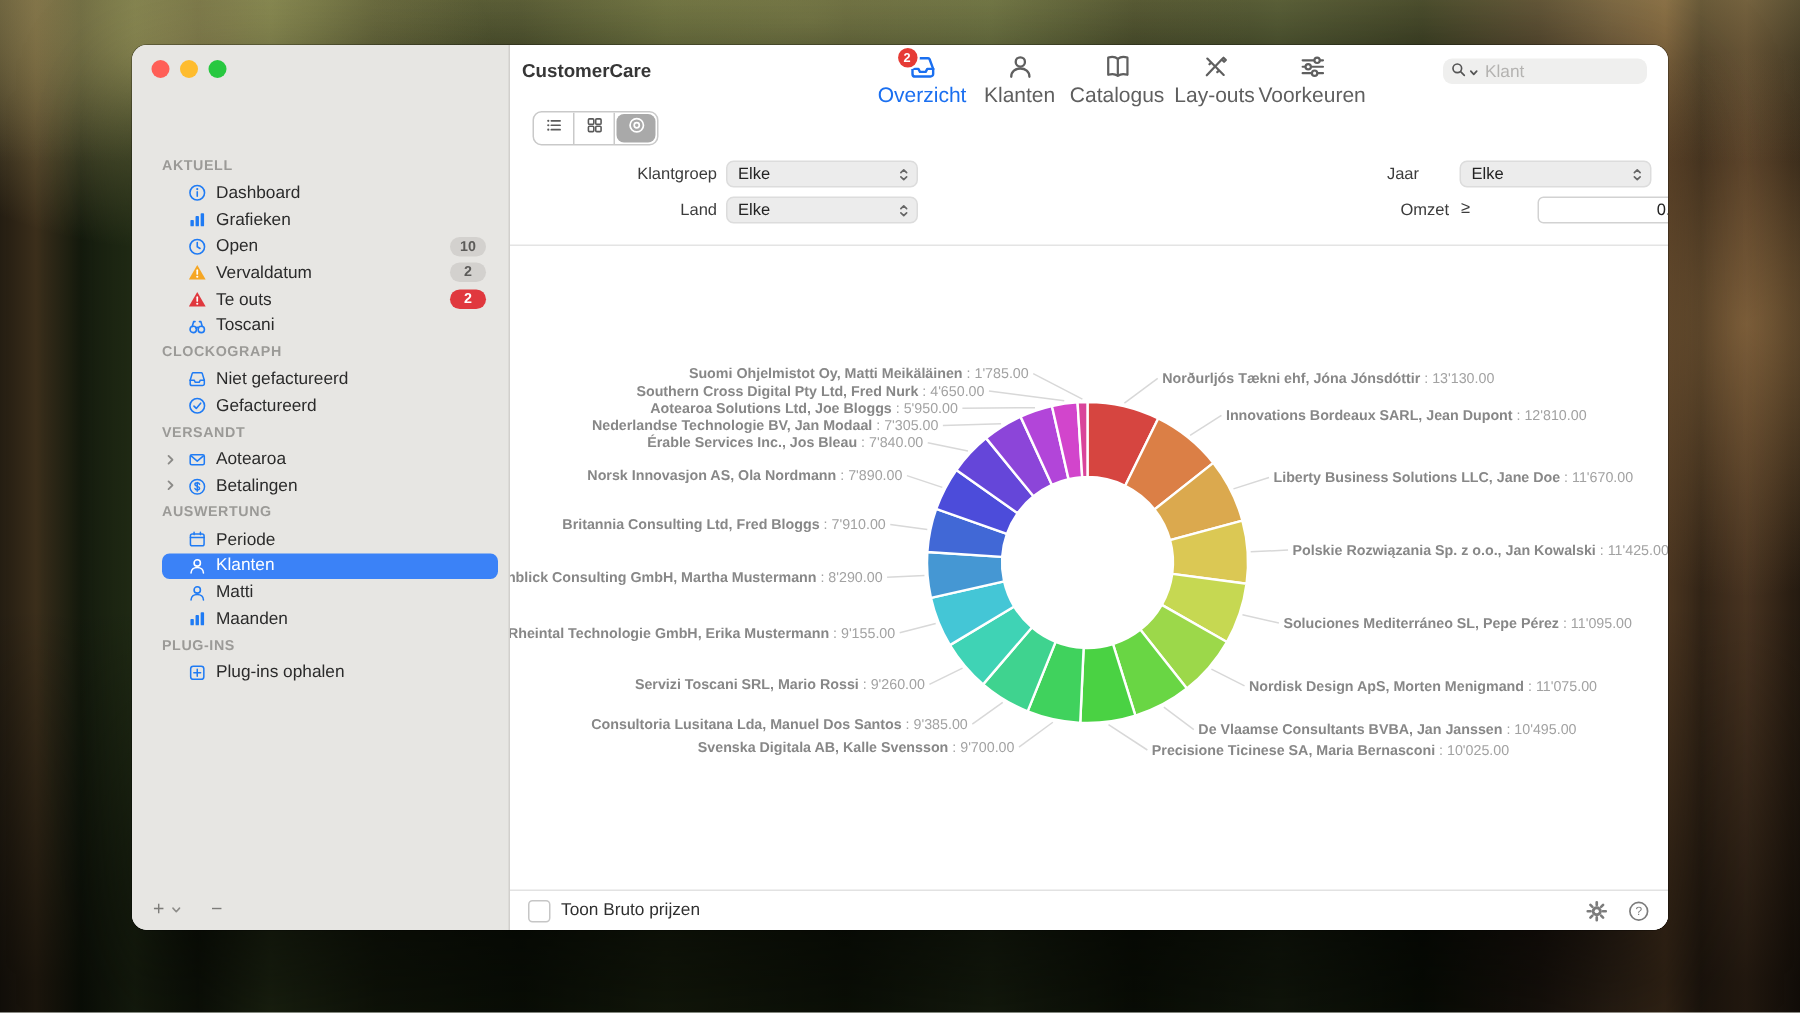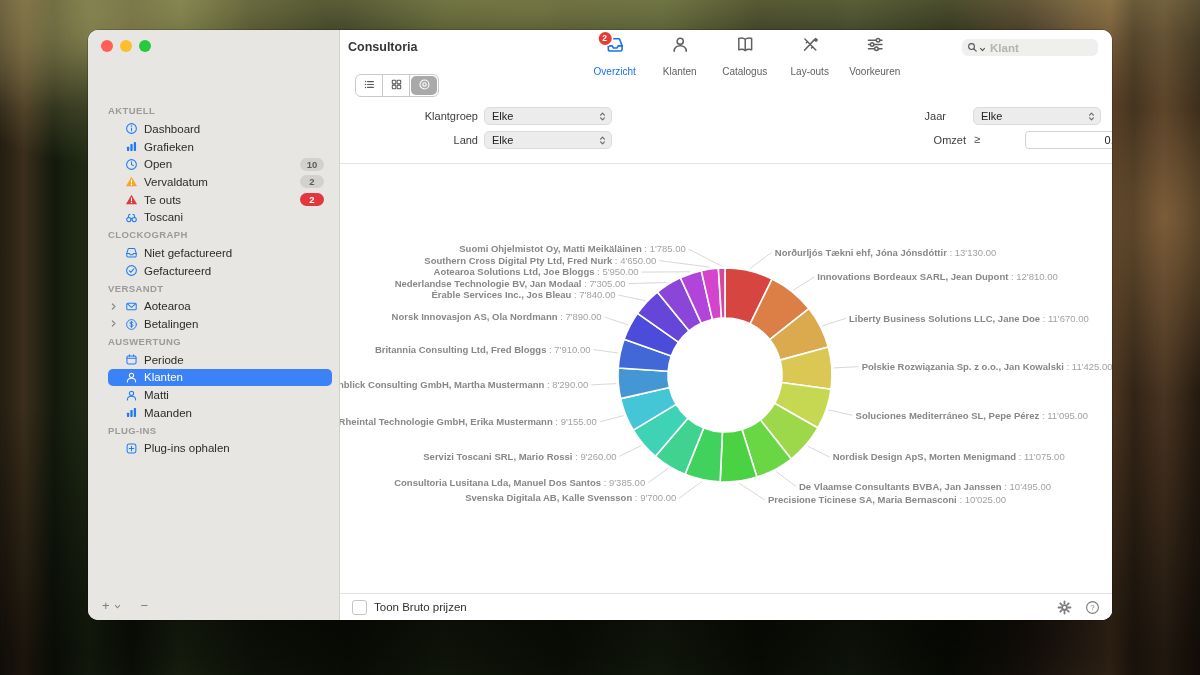--- a/index.html
+++ b/index.html
@@ -44,29 +44,29 @@
   .sb-footer .chev{color:#8d8c89;margin-right:16px;}
   .sb-footer .chev svg{width:7px;height:7px;}
   
   .content{position:relative;flex:1;background:#fff;}
   .win-title{position:absolute;left:8px;top:10px;font-size:12.5px;font-weight:700;color:#363636;}
   .toolbar-center{position:absolute;left:50%;top:5px;transform:translateX(-44%);display:flex;gap:13px;}
   .tb-item{display:flex;flex-direction:column;align-items:center;width:52px;color:#5f5f5f;cursor:default;}
   .tb-item.active{color:#1a6ff0;}
   .tb-icon{position:relative;width:21px;height:19px;display:flex;align-items:center;justify-content:center;}
   .tb-icon svg{width:19px;height:19px;}
-  .tb-label{font-size:10px;margin-top:12px;white-space:nowrap;}
+  .tb-label{font-size:14px;margin-top:1px;white-space:nowrap;}
   .tb-badge{position:absolute;left:-6px;top:-3px;min-width:13px;height:13px;line-height:13px;border-radius:7px;background:#e63b35;
     color:#fff;font-size:8.5px;font-weight:700;text-align:center;box-shadow:0 0 0 1.5px #fff;}
   .search-field{position:absolute;right:14px;top:9px;width:126px;height:17px;background:#efefee;border-radius:6px;
     display:flex;align-items:center;padding:0 5px;color:#8a8a8a;}
   .search-field svg{width:11px;height:11px;flex:0 0 11px;color:#555;}
   .search-field .sf-chev svg{width:7px;height:7px;margin-left:1px;color:#555;}
   .search-field input{border:none;background:transparent;outline:none;flex:1;min-width:0;font-size:11.5px;color:#333;
-    font-family:inherit;padding:0 0 0 4px;font-weight:bold;}
+    font-family:inherit;padding:0 0 0 4px;}
   .search-field input::placeholder{color:#b4b3b1;}
   
   .segmented{position:absolute;left:15px;top:44px;display:flex;height:21px;border:1px solid #c9c9c9;border-radius:6px;overflow:hidden;background:#fff;}
   .seg-cell{width:26px;display:flex;align-items:center;justify-content:center;color:#5a5a5a;border-right:1px solid #c9c9c9;}
   .seg-cell:last-child{border-right:none;}
   .seg-cell svg{width:13px;height:13px;}
   .seg-cell.selected{background:#a9a9a9;color:#fff;border-radius:5px;margin:1px;}
   
   .filters{position:absolute;left:0;top:70px;right:0;height:62px;font-size:11px;color:#3c3c3c;}
   .f-label{position:absolute;text-align:right;width:120px;line-height:18px;}
@@ -268,21 +268,21 @@
         <span class="chev">
           <svg viewBox="0 0 16 16" fill="none" stroke="currentColor" stroke-width="2.4" stroke-linecap="round" stroke-linejoin="round">
               <path d="M3 5.5 L8 11 L13 5.5"></path>
             </svg>
         </span>
         <span>−</span>
       </div>
     </div>
 
     <div class="content">
-      <div class="win-title">Consultoria</div>
+      <div class="win-title">CustomerCare</div>
 
       <div class="toolbar-center" id="toolbar-center">
           <div class="tb-item active">
             <span class="tb-icon">
               <svg viewBox="0 0 16 16" fill="none" stroke="currentColor" stroke-width="1.35" stroke-linecap="round" stroke-linejoin="round">
                 <path d="M2.2 9.2 V12 a1.5 1.5 0 0 0 1.5 1.5 h8.6 a1.5 1.5 0 0 0 1.5-1.5 V9.2"></path>
                 <path d="M2.2 9.2 L4.2 3.8 a0.9 0.9 0 0 1 0.9-0.6 h5.8 a0.9 0.9 0 0 1 0.9 0.6 L13.8 9.2"></path>
                 <path d="M2.2 9.2 h3.3 l0.9 1.7 h3.2 l0.9-1.7 h3.3"></path>
               </svg>
               <span class="tb-badge">2</span>

